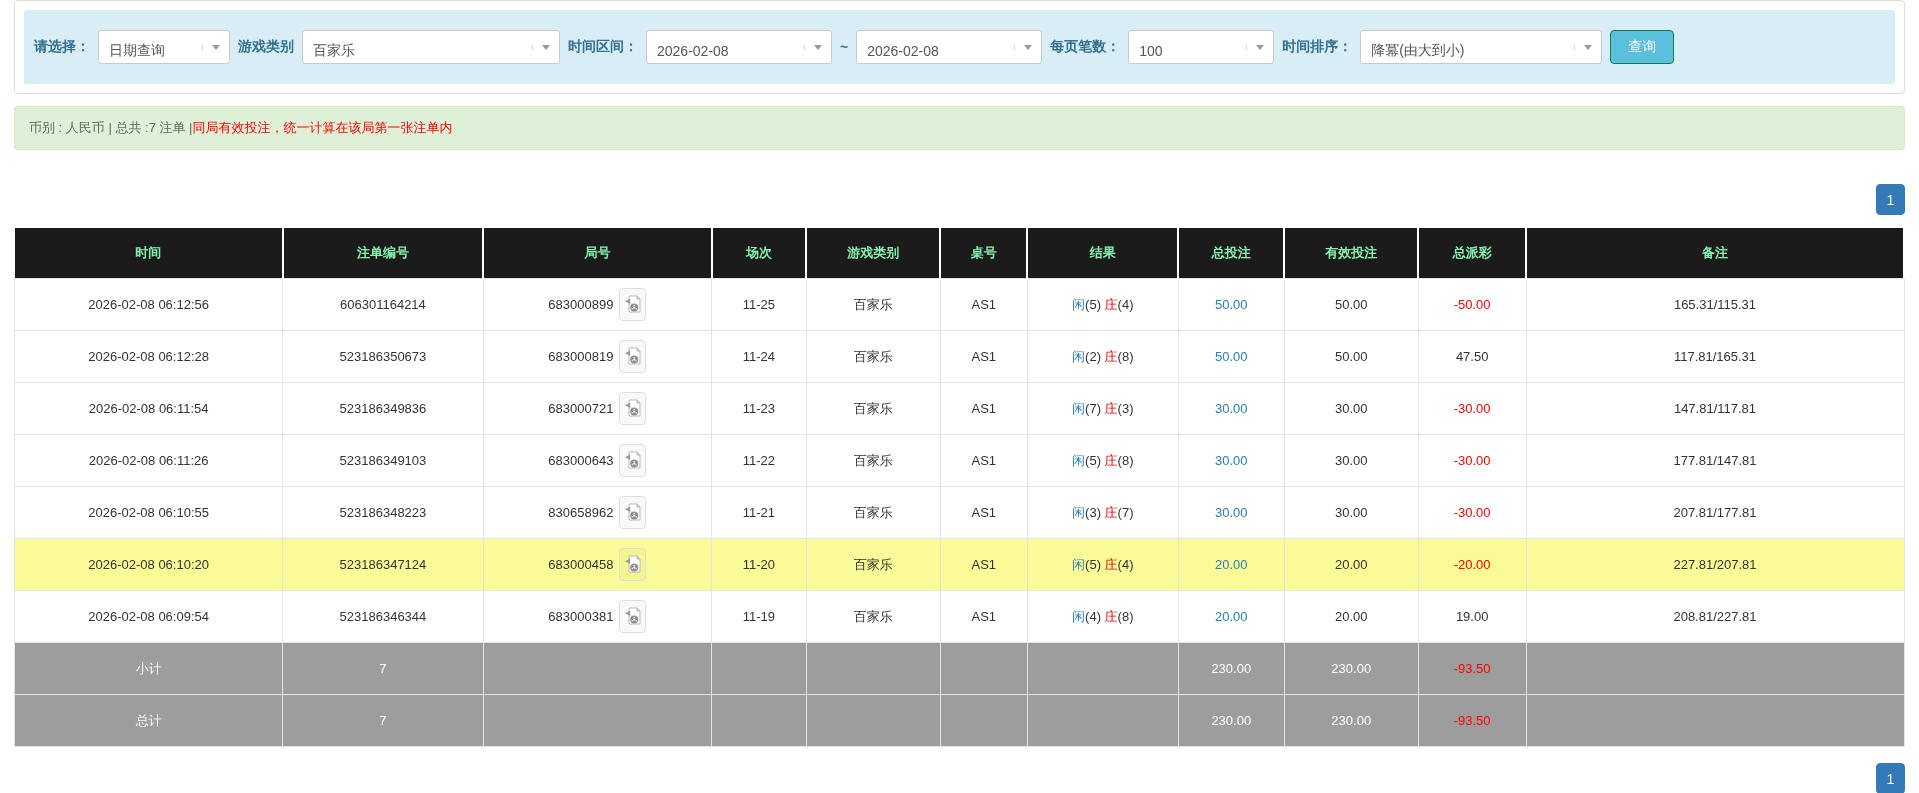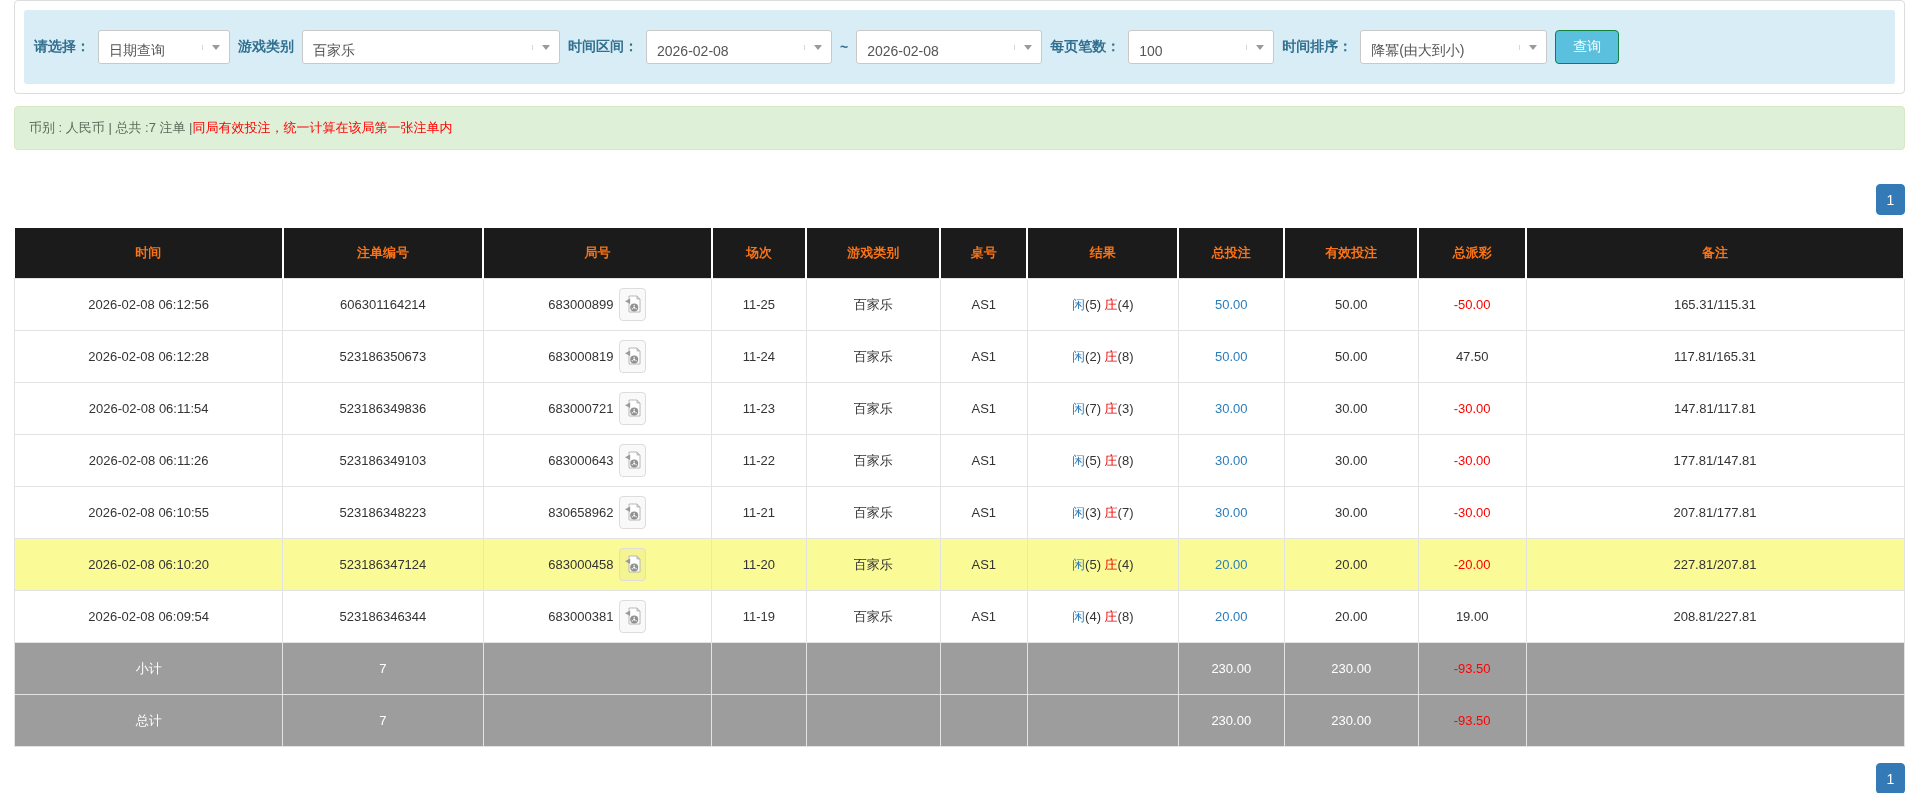--- a/index.html
+++ b/index.html
@@ -30,21 +30,21 @@
   }
   .combo .arrow-btn {
     width:27px; border-left:1px solid #d6d6d6; background:#fff;
     display:flex; align-items:center; justify-content:center; cursor:pointer;
   }
   .caret {
     width:0; height:0; border-top:5px solid #9a9a9a;
     border-left:4px solid transparent; border-right:4px solid transparent;
   }
   .w-select { width:132px; } .w-game { width:258px; } .w-date { width:186px; }
-  .w-size { width:146px; } .w-sort { width:187px; }
+  .w-size { width:146px; } .w-sort { width:242px; }
   .btn-search {
     background:#5bc0de; color:#fff; border:1px solid #15803d; border-radius:4px;
     height:34px; padding:0 17px; font-size:14px; cursor:pointer;
     font-family:inherit;
   }
 
   
   .summary-bar {
     margin-top:12px; background:#dff0d8; border:1px solid #d6e9c6; border-radius:4px;
     padding:12px 14px; display:flex; justify-content:flex-start; align-items:center;
@@ -63,21 +63,21 @@
     display:flex; align-items:center; justify-content:center; cursor:pointer;
     font-family:inherit;
   }
 
   
   table.records {
     width:100%; border-collapse:collapse; table-layout:fixed;
     font-size:13px; color:#333;
   }
   table.records th {
-    background:#1b1b1b; color:#f97316; font-weight:bold; font-size:13px;
+    background:#1b1b1b; color:#86efac; font-weight:bold; font-size:13px;
     height:33px; border-right:2px solid #fff; padding:16px 4px;
   }
   table.records th:last-child { border-right:2px solid #fff; }
   table.records tbody td {
     border:1px solid #e3e3e3; height:52px; text-align:center;
     background:#fff; padding:0 4px; overflow:hidden;
   }
   tr.highlight td { background:#fafa96 !important; }
   tr.totals td {
     background:#9d9d9d !important; color:#fff; border:2px solid #fff;

